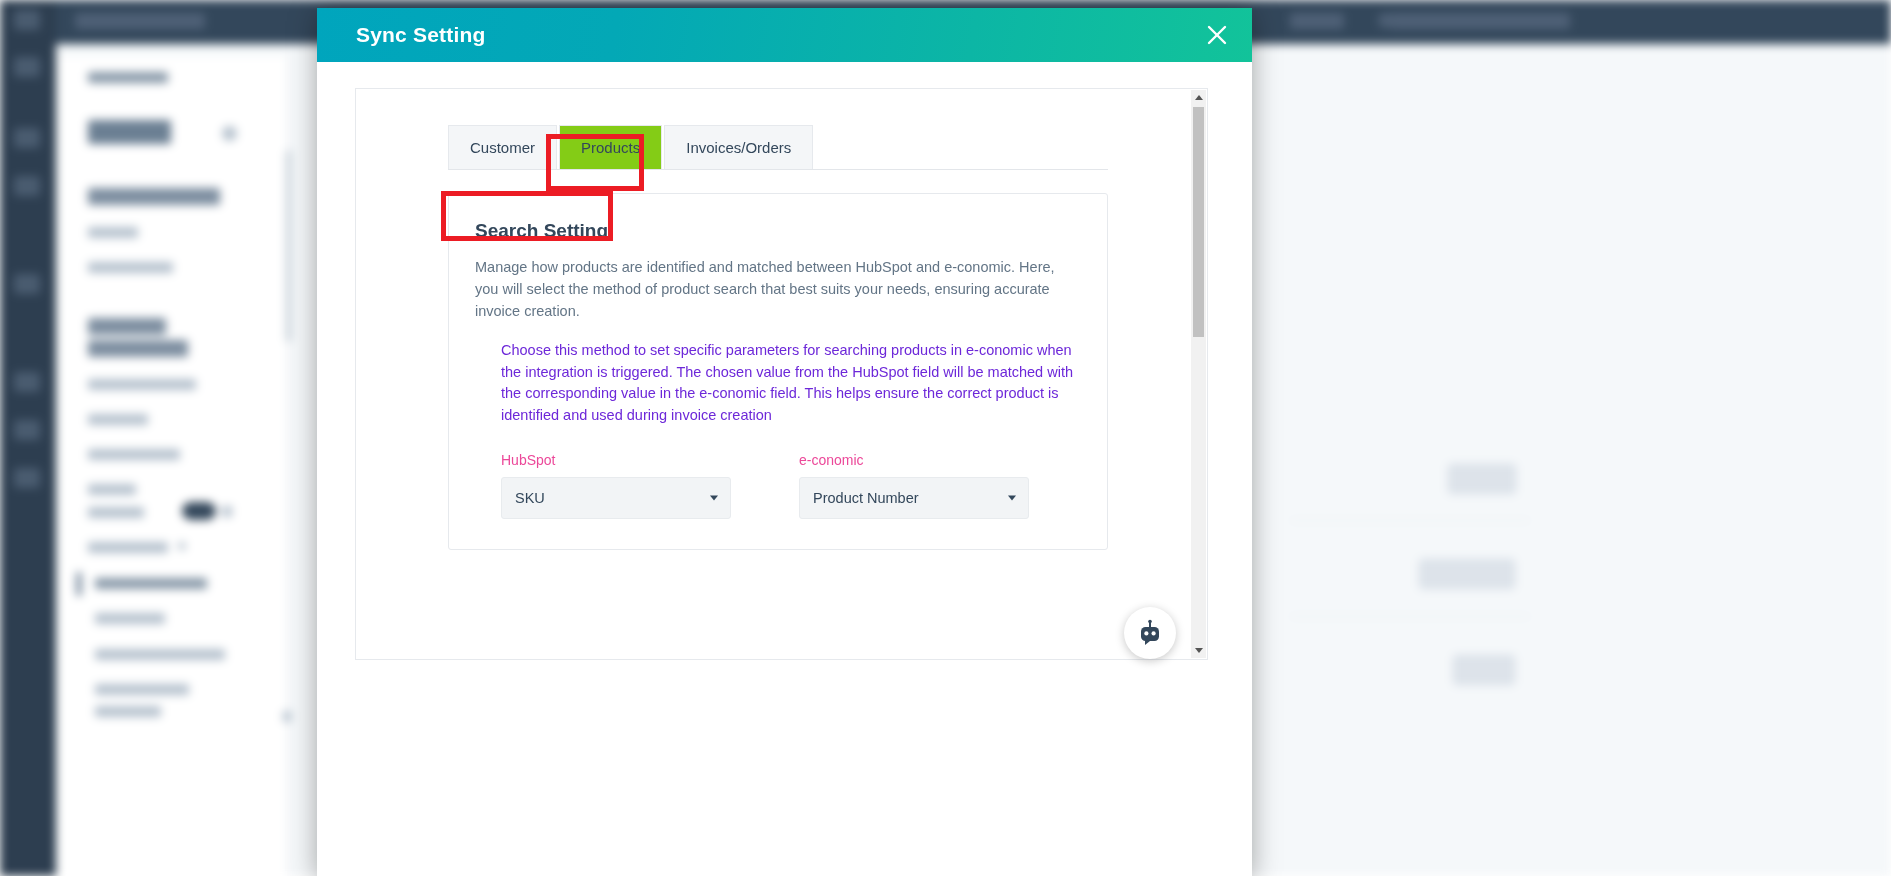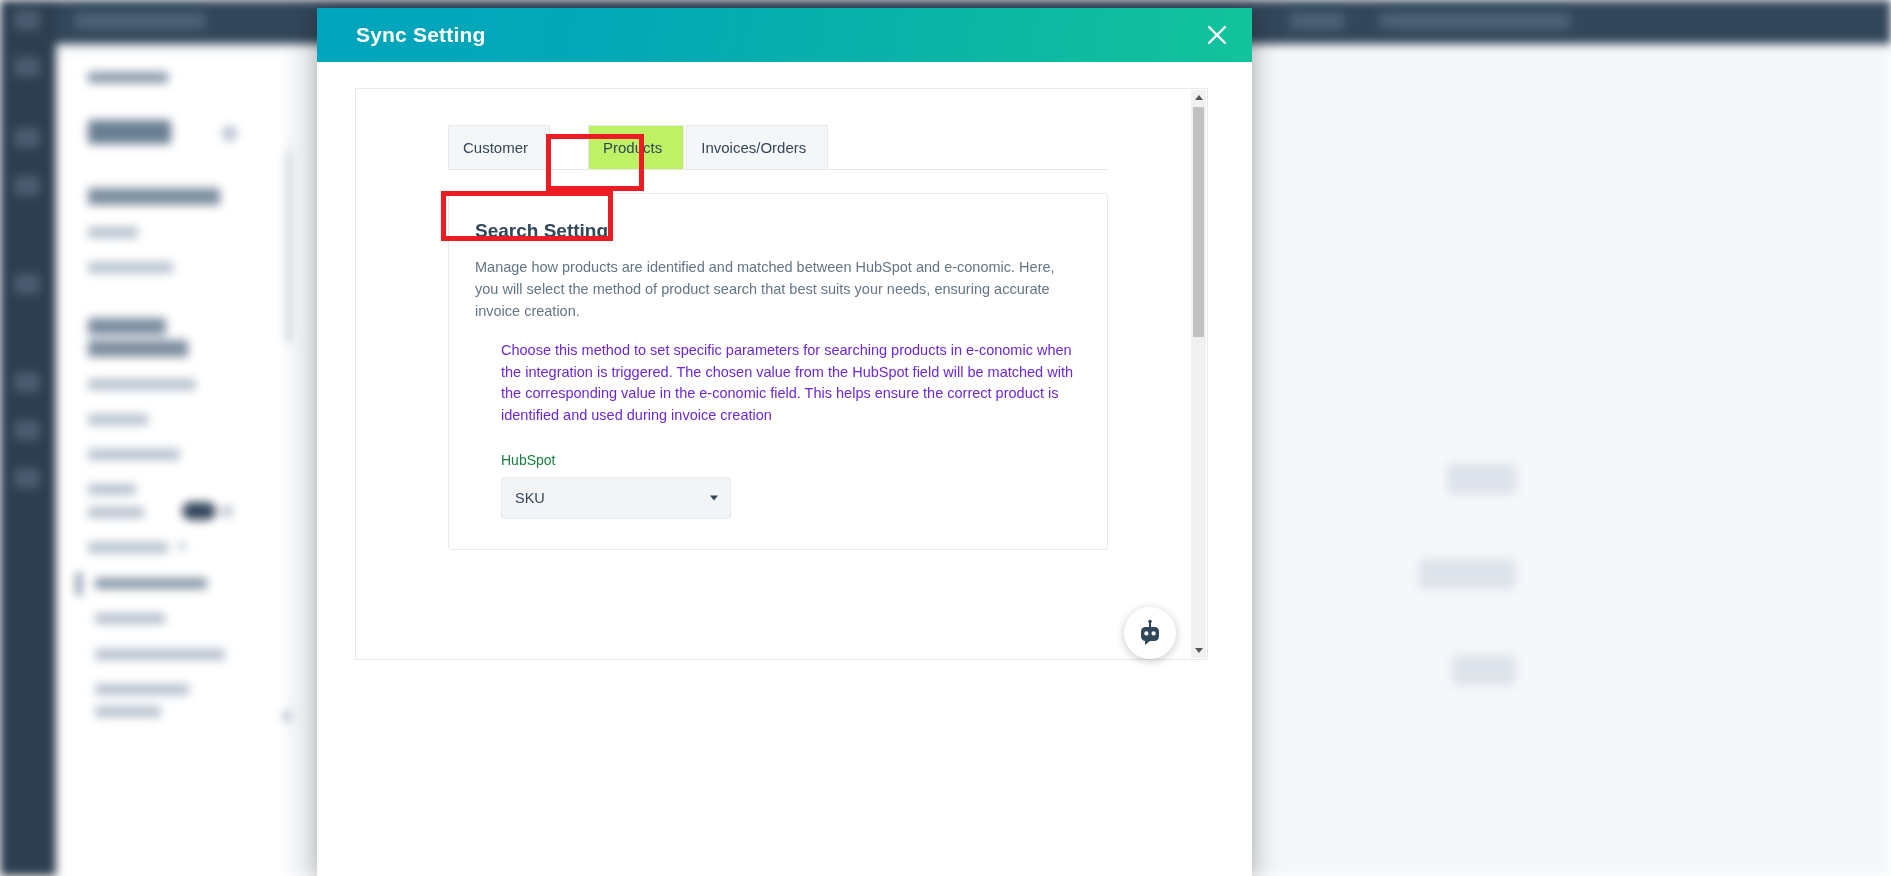--- a/index.html
+++ b/index.html
@@ -148,36 +148,35 @@
     margin: 36px 0 0 92px;
     width: 660px;
   }
   #tabs {
     display: flex;
     align-items: stretch;
     border-bottom: 1px solid #e3e6ea;
     width: 660px;
   }
   .tab {
-    padding: 13px 21px 13px 14px;
+    padding: 13px 21px 13px 21px;
     font-size: 15px;
     color: #33475b;
     background: #f4f6f8;
     border: 1px solid #e6e9ed;
     border-bottom: none;
     margin-right: 2px;
     cursor: pointer;
     white-space: nowrap;
   }
   .tab.active {
-    background: #bef264;
+    background: #84cc16;
     border-color: #e6e9ed;
     position: relative;
     z-index: 2;
-    margin-left: 36px;
   }
 
   
   #subtabs {
     display: flex;
     margin: 15px 0 0 92px;
     width: 660px;
     border-bottom: 1px solid #e3e6ea;
   }
   .subtab {
@@ -250,21 +249,21 @@
   }
 
   #field-grid {
     display: flex;
     margin: 26px 0 0 26px;
     gap: 68px;
   }
   .field-col { width: 230px; }
   .field-label {
     font-size: 14px;
-    color: #15803d;
+    color: #ec4899;
     margin-bottom: 9px;
   }
   .select {
     position: relative;
     height: 42px;
     background: #f2f4f6;
     border: 1px solid #e8ebee;
     border-radius: 3px;
     display: flex; align-items: center;
     padding: 0 13px;
@@ -402,20 +401,27 @@
           <div class="radio-desc">Choose this method to set specific parameters for searching products in e-conomic when the integration is triggered. The chosen value from the HubSpot field will be matched with the corresponding value in the e-conomic field. This helps ensure the correct product is identified and used during invoice creation</div>
 
           <div id="field-grid">
             <div class="field-col">
               <div class="field-label">HubSpot</div>
               <div class="select">
                 <span>SKU</span>
                 <span class="caret"></span>
               </div>
             </div>
+            <div class="field-col">
+              <div class="field-label">e-conomic</div>
+              <div class="select">
+                <span>Product Number</span>
+                <span class="caret"></span>
+              </div>
+            </div>
           </div>
 
         </div>
 
       </div>
 
       <div id="vscroll-track">
         <div id="vscroll-up">
           <span class="arrow-up"></span>
         </div>

